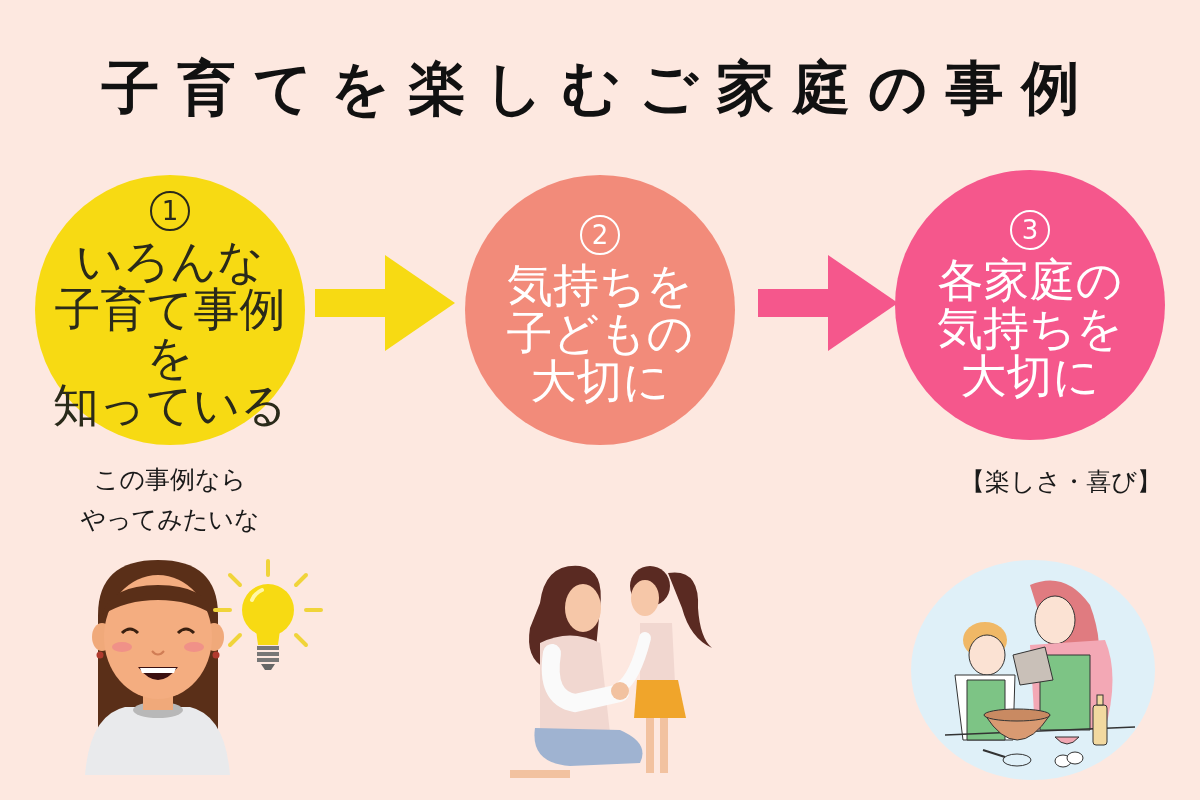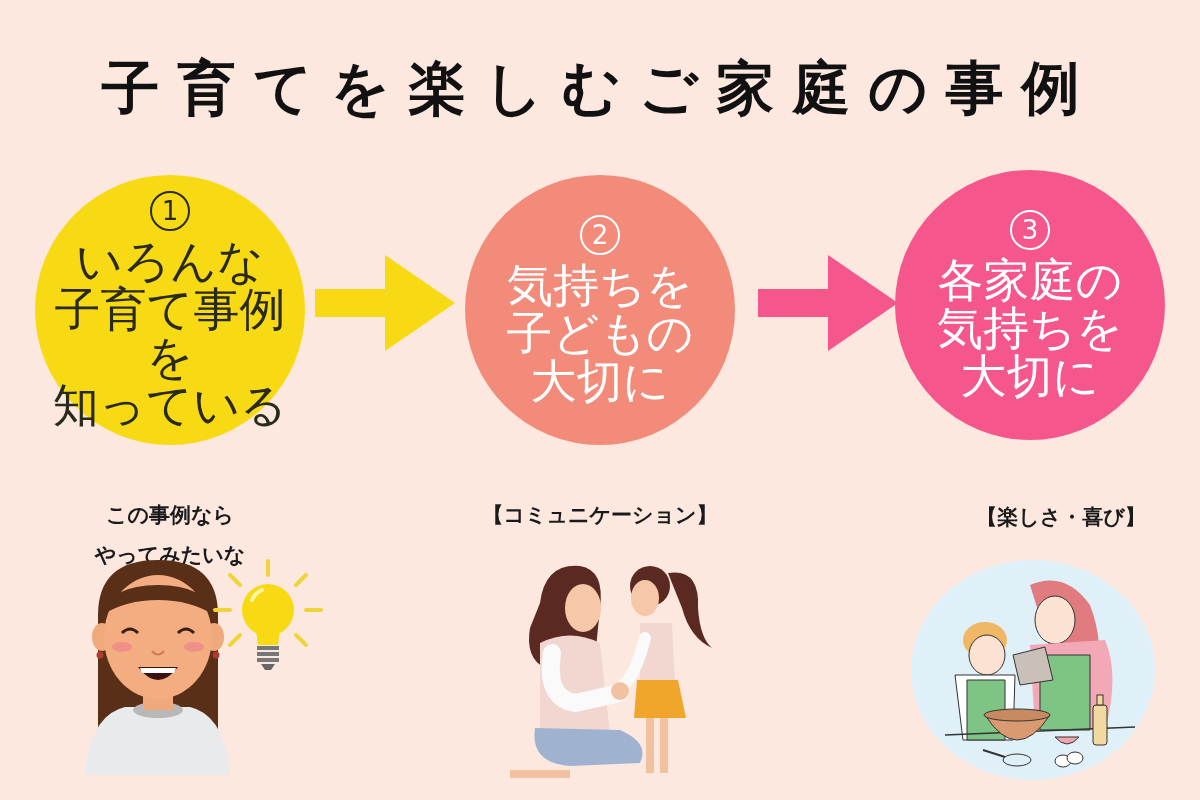--- a/index.html
+++ b/index.html
@@ -23,21 +23,21 @@
     font-size:26px; margin-bottom:6px; box-sizing:border-box;
   }
   .circle .line { font-size:46px; line-height:48px; }
   .c1 { left:35px; top:175px; background:#f7da13; color:#2a2a1a; }
   .c2 { left:465px; top:175px; background:#f28b7a; color:#ffffff; }
   .c3 { left:895px; top:170px; background:#f5578c; color:#ffffff; }
   .c1 .num { border-color:#2a2a1a; }
   .arrow { position:absolute; }
   .caption {
     position:absolute; width:300px; text-align:center;
-    font-size:21px; font-weight:bold; color:#1a1a1a; line-height:40px;margin-top:35px;
+    font-size:25px; font-weight:normal; color:#1a1a1a; line-height:40px;
   }
   .illus { position:absolute; }
 </style>
 </head>
 <body>
 
 <div class="title">子育てを楽しむご家庭の事例</div>
 
 <div class="circle c1">
   <div class="num">1</div>
@@ -68,21 +68,20 @@
   <div class="line">各家庭の</div>
   <div class="line">気持ちを</div>
   <div class="line">大切に</div>
 </div>
 
 <div class="caption" style="left:20px; top:460px;">
   <div>この事例なら</div>
   <div>やってみたいな</div>
 </div>
 <div class="caption" style="left:445px; top:460px; width:310px;">
-  <div>【コミュニケーション】</div>
 </div>
 <div class="caption" style="left:911px; top:462px;">
   <div>【楽しさ・喜び】</div>
 </div>
 
 <svg class="illus" style="left:80px; top:555px;" width="250" height="220" viewBox="0 0 250 220">
 
   <path d="M18,215 L18,60 Q18,5 78,5 Q138,5 138,60 L138,200 Z" fill="#5a2f18"></path>
 
   <path d="M5,220 Q10,160 45,152 L110,152 Q145,160 150,220 Z" fill="#e9eaec"></path>

